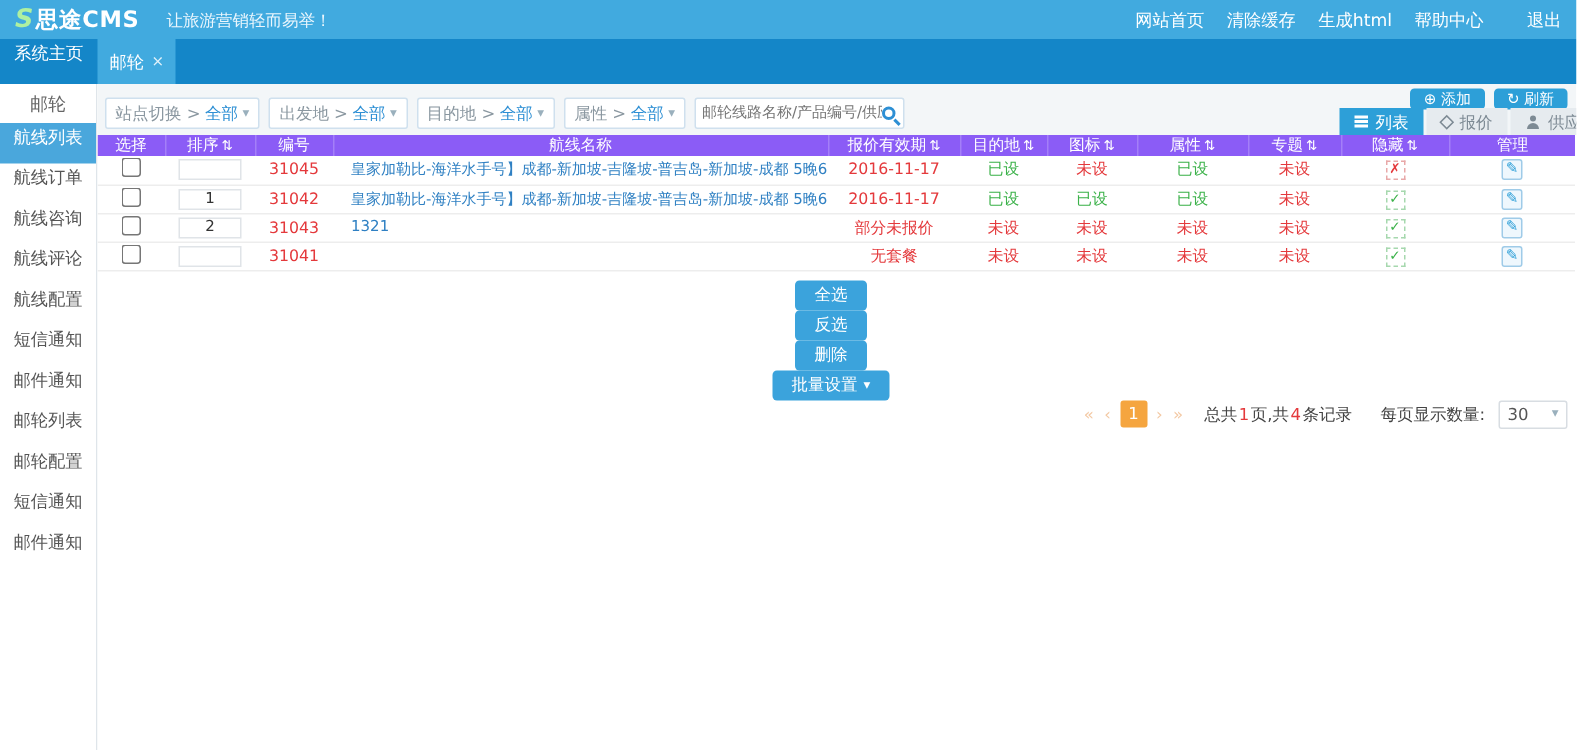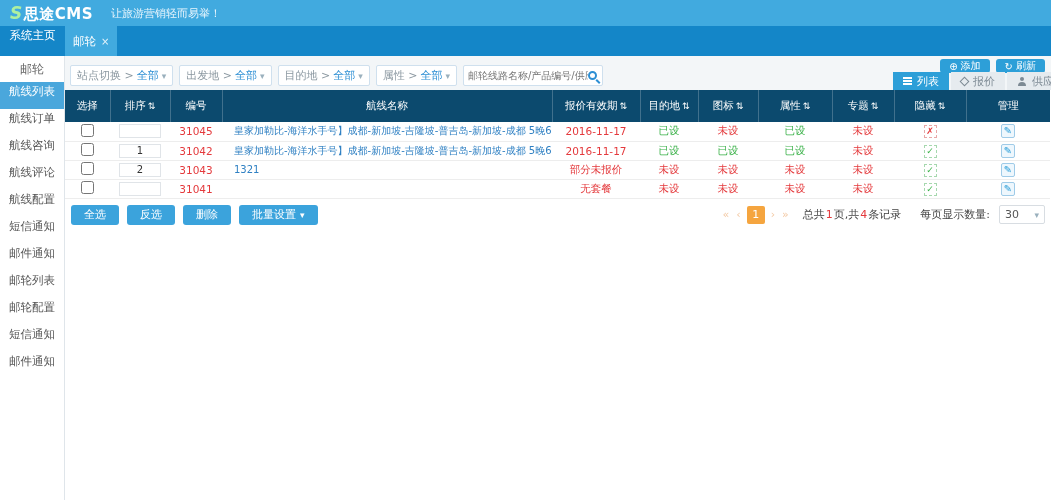--- a/index.html
+++ b/index.html
@@ -50,58 +50,65 @@
   .vt.active { background:#2d9fd8; color:#fff; }
   .i-list { width:9px; height:8px; position:relative; display:inline-block; }
   .i-list::before { content:""; position:absolute; left:0; top:0; width:9px; height:2px; background:currentColor; box-shadow:0 3px 0 currentColor,0 6px 0 currentColor; }
   .i-cube { width:7px; height:7px; border:1px solid currentColor; transform:rotate(45deg); display:inline-block; }
   .i-person { width:10px; height:9px; position:relative; display:inline-block; }
   .i-person::before { content:""; position:absolute; left:3px; top:0; width:4px; height:4px; border-radius:50%; background:currentColor; }
   .i-person::after { content:""; position:absolute; left:1px; bottom:0; width:8px; height:4px; border-radius:4px 4px 0 0; background:currentColor; }
 
   
   table { width:985px; border-collapse:collapse; table-layout:fixed; }
-  thead th { background:#0c4a6e; color:#fff; font-weight:normal; height:32px; font-size:10.5px; border-right:1px solid rgba(255,255,255,.22); }
+  thead th { background:#8b5cf6; color:#fff; font-weight:normal; height:14px; font-size:10.5px; border-right:1px solid rgba(255,255,255,.22); }
   thead th:last-child { border-right:none; }
   thead .sort-ic { font-size:9px; margin-left:2px; }
   tbody td { height:19px; border-bottom:1px solid #ededed; text-align:center; font-size:10.5px; overflow:hidden; white-space:nowrap; }
   td.c-name { text-align:left; padding-left:12px; font-size:10px; }
   .sort-input { width:42px; height:14px; border:1px solid #e0e4e8; text-align:center; font-size:10px; color:#333; font-family:inherit; }
   .code-link { color:#e4393c; text-decoration:none; cursor:pointer; }
   .name-link { color:#2f80c3; text-decoration:none; cursor:pointer; }
   .tag-hot { color:#e4393c; margin-left:3px; }
   .t-red { color:#e4393c; }
   .t-green { color:#3cb24a;margin-top:36px; }
   .hide-box { display:inline-block; width:13px; height:13px; line-height:11px; border:1px dashed; font-size:9px; text-align:center; cursor:pointer; }
   .hide-box.x { color:#e4393c; border-color:#e8a8a8; }
   .hide-box.check { color:#3cb24a; border-color:#a6d8ae; }
   .edit-btn { display:inline-block; width:14px; height:14px; line-height:12px; border:1px solid #9fcbe8; background:#eef7fd; color:#2d9fd8; font-size:10px; text-align:center; border-radius:2px; cursor:pointer; }
 
   
-  .list-footer { display:flex; align-items:center; padding:6px 6px 0 6px; }
+  .list-footer { display:flex; align-items:center; padding:6px 6px 0 6px;flex-direction:column; }
   .f-btn { background:#3ba3dc; color:#fff; border-radius:3px; height:20px; padding:0 13px; font-size:11px; display:flex; align-items:center; margin-right:8px; cursor:pointer; gap:4px; }
   .f-btn .f-caret2 { font-size:9px; }
   .pager { margin-left:auto; display:flex; align-items:center; gap:5px; font-size:11px; color:#555; }
   .pg-arrow { color:#f3c9a4; cursor:pointer; padding:0 1px; }
   .pg-current { background:#f5a53f; color:#fff; width:18px; height:18px; line-height:18px; text-align:center; border-radius:2px; cursor:pointer; }
   .summary { margin:0 8px; color:#444; }
   .summary .num { color:#e4393c; padding:0 1px; }
   .pp-label { margin-left:6px; color:#444; }
   .pp-select { border:1px solid #d8dde2; border-radius:2px; background:#fff; height:19px; width:46px; display:flex; align-items:center; justify-content:space-between; padding:0 5px; color:#555; cursor:pointer; margin-left:4px; }
   .pp-select .f-caret { font-size:9px; }
 </style>
 </head>
 <body>
 
 <div class="topbar">
   <div class="logo">
     <span class="logo-s">S</span>
     <span>思途CMS</span>
   </div>
   <div class="tagline">让旅游营销轻而易举！</div>
+  <div class="top-links">
+    <span>网站首页</span>
+    <span>清除缓存</span>
+    <span>生成html</span>
+    <span>帮助中心</span>
+    <span class="logout">退出</span>
+  </div>
 </div>
 
 <div class="tabstrip">
   <div class="tab">系统主页</div>
   <div class="tab active">
     <span>邮轮</span>
     <span class="tab-close">×</span>
   </div>
 </div>
 

